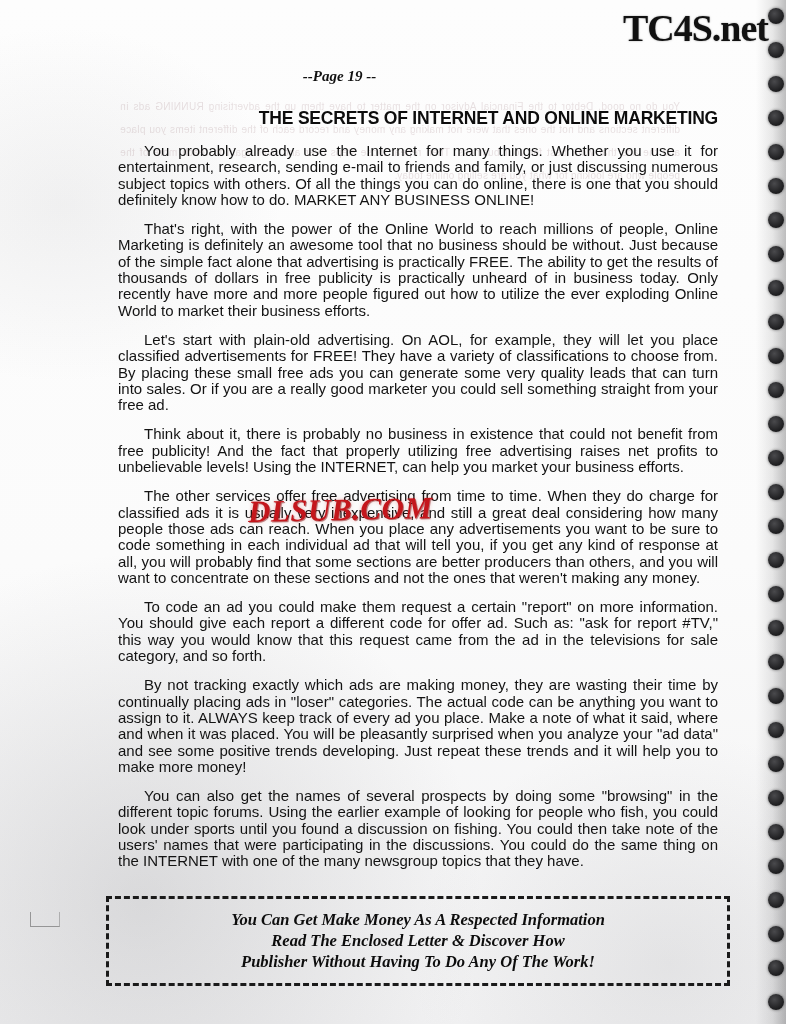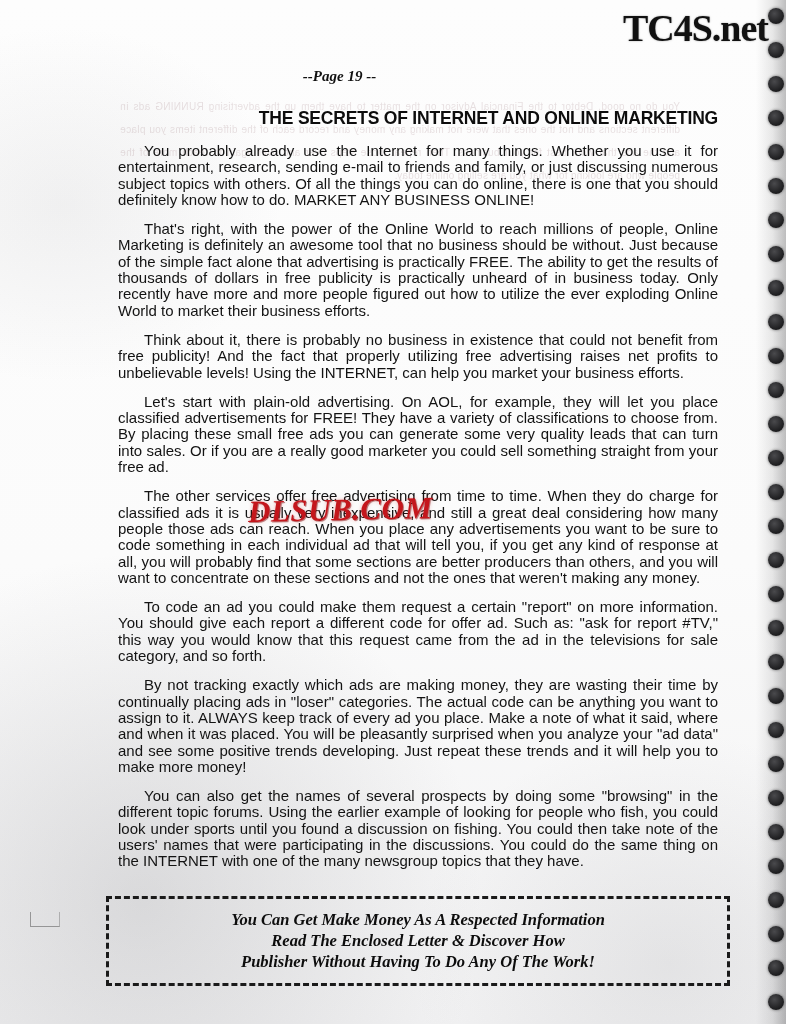--- a/index.html
+++ b/index.html
@@ -180,22 +180,22 @@
 
   <div class="watermark-top">TC4S.net</div>
 
   <div class="page-num">--Page 19 --</div>
 
   <div class="content">
     <h1 class="doc-title">THE SECRETS OF INTERNET AND ONLINE MARKETING</h1>
 
     <p class="para">You probably already use the Internet for many things. Whether you use it for entertainment, research, sending e-mail to friends and family, or just discussing numerous subject topics with others. Of all the things you can do online, there is one that you should definitely know how to do.  MARKET ANY BUSINESS ONLINE!</p>
     <p class="para">That's right, with the power of  the Online World to reach millions of people,  Online Marketing is definitely an  awesome tool  that no business should be without.   Just because of the simple fact alone that advertising is practically FREE.  The ability to get the results of thousands of dollars in free publicity is practically unheard of in business today.   Only recently  have more and more people figured out how  to  utilize the  ever exploding  Online  World  to  market  their  business efforts.</p>
+    <p class="para">Let's start with plain-old advertising.  On AOL, for example, they will let you place classified advertisements for FREE! They have a variety of classifications to choose from.  By placing these small free ads you can generate some very quality leads that can turn into sales. Or if you are a really good marketer you could sell something straight from your free ad.</p>
     <p class="para">Think about it, there is probably no business in existence that could not benefit from free publicity!  And the  fact  that properly utilizing free advertising raises  net profits to unbelievable  levels! Using the INTERNET, can help you market your business efforts.</p>
-    <p class="para">Let's start with plain-old advertising.  On AOL, for example, they will let you place classified advertisements for FREE! They have a variety of classifications to choose from.  By placing these small free ads you can generate some very quality leads that can turn into sales. Or if you are a really good marketer you could sell something straight from your free ad.</p>
     <p class="para">The other services offer free advertising from time to time. When  they do charge for  classified  ads  it  is usually  very inexpensive,  and still a great deal considering how many people those  ads can reach.   When you place any advertisements you want to be sure to code something in each individual ad that will tell you, if you get any kind of response at all, you will probably find that some sections are better producers than others, and you will want to concentrate on these sections and not the ones that weren't making any money.</p>
     <p class="para">To code an ad you could make them request a certain "report" on more information. You should give each report a different code for offer ad.  Such as:  "ask for report #TV," this way you would know that this request came from the ad in the televisions for sale category, and so forth.</p>
     <p class="para">By  not tracking exactly which ads are making  money,  they  are wasting  their  time  by  continually placing  ads  in  "loser" categories.   The actual code can be anything you want to assign to it.  ALWAYS keep track of every ad you place.  Make a note of what it said, where and when it was placed.   You will be pleasantly surprised when you analyze your "ad data" and see some positive trends developing.   Just repeat these trends and it will help you to make more money!</p>
     <p class="para">You can also get the names of several prospects by doing some "browsing" in the different topic forums. Using the earlier example of looking for people who fish, you could look under sports until you found a discussion on fishing.  You could then take note of the users' names that were participating in the discussions. You could do the same thing on the INTERNET with one of the many newsgroup topics that they have.</p>
   </div>
 
   <div class="watermark-center">DLSUB.COM</div>
 
   <div class="corner-mark"></div>
 

